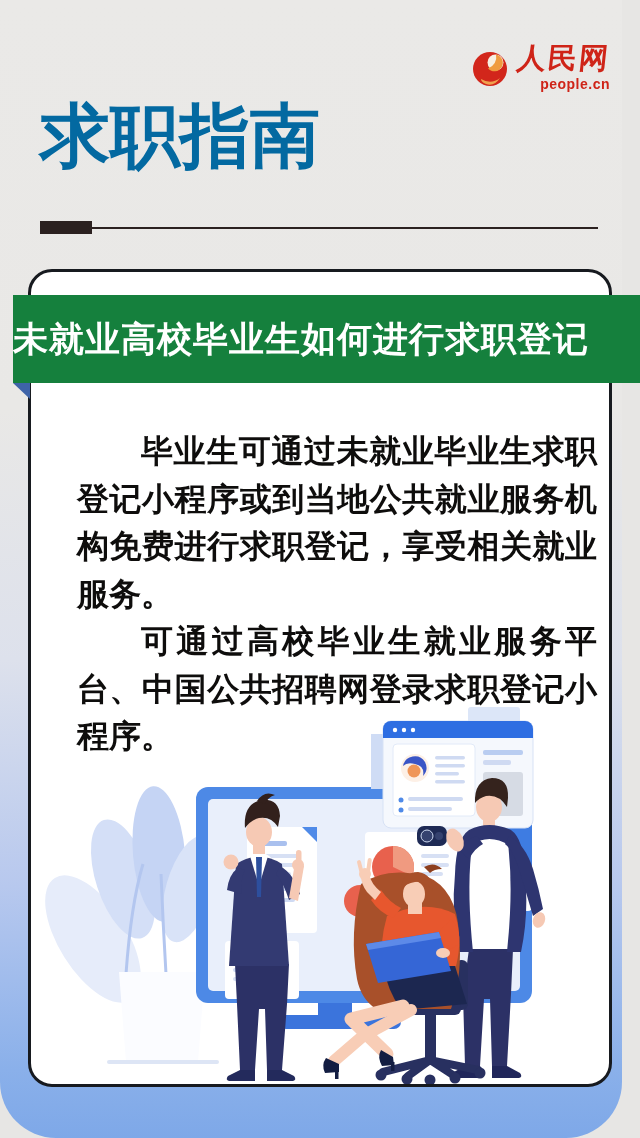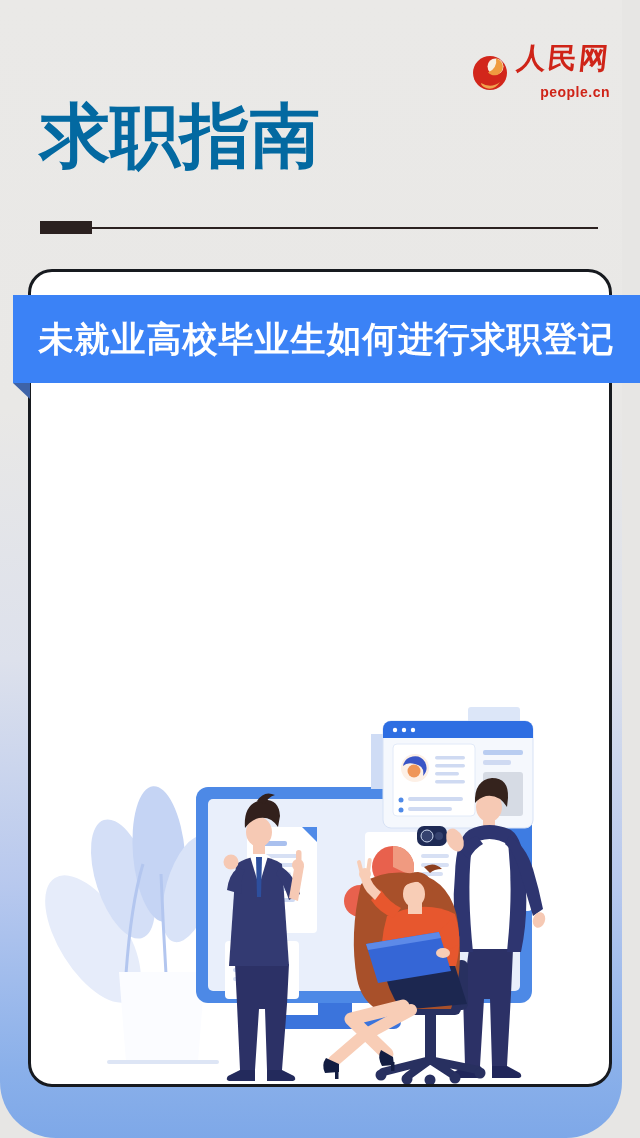--- a/index.html
+++ b/index.html
@@ -6,33 +6,33 @@
   .page{position:relative;width:640px;height:1138px;overflow:hidden;
         font-family:"Liberation Sans","DejaVu Sans",sans-serif;background:#e7e6e4;}
   
   .bg-panel{position:absolute;top:0;left:0;width:622px;height:1138px;
             border-radius:0 0 56px 56px;
             background:linear-gradient(180deg,#eae9e7 0%,#e9e8e6 36%,#dde1ec 58%,#b7c8ee 78%,#8ab0ea 94%,#7ea8e8 100%);}
   
   .brand{position:absolute;top:44px;right:30px;display:flex;align-items:center;gap:6px;}
   .brand .txt{display:flex;flex-direction:column;align-items:flex-end;line-height:1;}
   .brand .cn{font-size:29px;font-weight:900;color:#cf2418;letter-spacing:2px;transform:skewX(-6deg);}
-  .brand .en{font-size:14px;font-weight:700;color:#cf2418;margin-top:12px;letter-spacing:.5px;}
+  .brand .en{font-size:14px;font-weight:700;color:#cf2418;margin-top:4px;letter-spacing:.5px;}
   
   .page-title{position:absolute;left:40px;top:98px;font-size:70px;font-weight:900;
               color:#0369a1;letter-spacing:0;line-height:1.1;}
   .divider{position:absolute;left:40px;top:221px;width:558px;display:flex;align-items:center;}
   .divider .block{width:52px;height:13px;background:#2b2120;}
   .divider .line{flex:1;height:2px;background:#2b2120;}
   
   .card{position:absolute;left:28px;top:269px;width:584px;height:818px;background:#fff;
         border:3px solid #171a1f;border-radius:24px;overflow:hidden;box-sizing:border-box;}
   
-  .ribbon{position:absolute;left:13px;right:0;top:295px;height:88px;background:#3b82f6;
-          display:flex;align-items:center;justify-content:center;z-index:5;}
+  .ribbon{position:absolute;left:13px;right:0;top:295px;height:88px;background:#15803d;
+          display:flex;align-items:center;justify-content:flex-start;z-index:5;}
   .ribbon-text{color:#fff;font-size:35px;font-weight:700;letter-spacing:1px;white-space:nowrap;}
   .ribbon-fold{position:absolute;left:13px;top:383px;width:17px;height:16px;background:#3e63a8;
                clip-path:polygon(0 0,100% 0,100% 100%);z-index:4;}
   
   .article{position:absolute;left:46px;top:156px;width:520px;color:#0e0d0c;}
   .article p{margin:0;text-indent:2em;font-size:32px;line-height:47.5px;font-weight:700;
              text-align:justify;letter-spacing:0;}
   
   .illus{position:absolute;left:0;bottom:0;width:578px;height:380px;}
 </style>
@@ -56,20 +56,22 @@
   </div>
 
   <div class="page-title">求职指南</div>
   <div class="divider">
     <span class="block"></span>
     <span class="line"></span>
   </div>
 
   <div class="card">
     <div class="article">
+      <p>毕业生可通过未就业毕业生求职登记小程序或到当地公共就业服务机构免费进行求职登记，享受相关就业服务。</p>
+      <p>可通过高校毕业生就业服务平台、中国公共招聘网登录求职登记小程序。</p>
     </div>
 
     <svg class="illus" viewBox="0 0 578 380">
 
       <g>
         <ellipse cx="62" cy="235" rx="34" ry="72" fill="#e6ecfa" transform="rotate(-32 62 235)"></ellipse>
         <ellipse cx="92" cy="175" rx="27" ry="62" fill="#d4dff7" transform="rotate(-18 92 175)"></ellipse>
         <ellipse cx="128" cy="150" rx="26" ry="68" fill="#c5d4f4" transform="rotate(-5 128 150)"></ellipse>
         <ellipse cx="158" cy="185" rx="23" ry="55" fill="#d9e3f8" transform="rotate(16 158 185)"></ellipse>
         <path d="M95 270 Q100 200 112 160" stroke="#b3c6ef" stroke-width="3" fill="none"></path>

